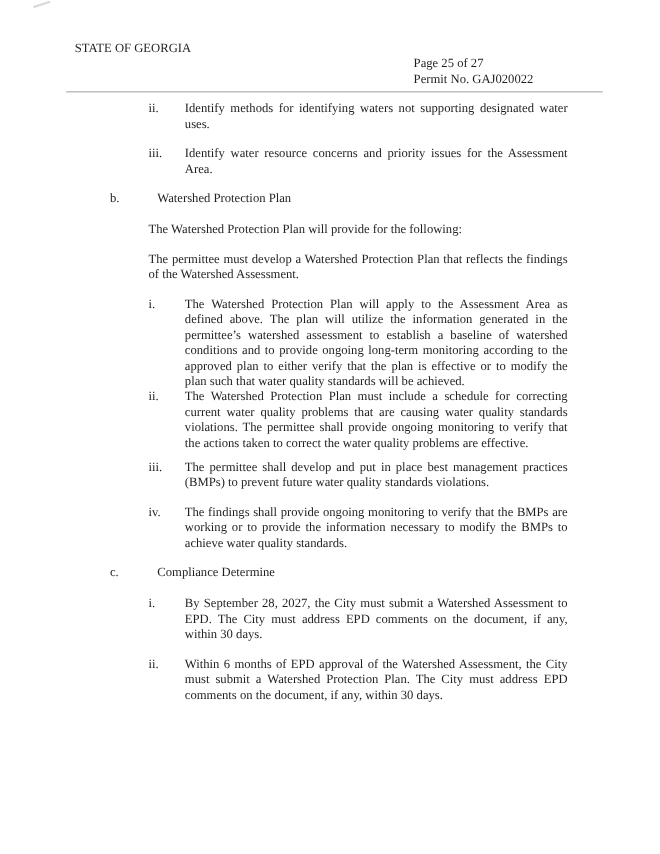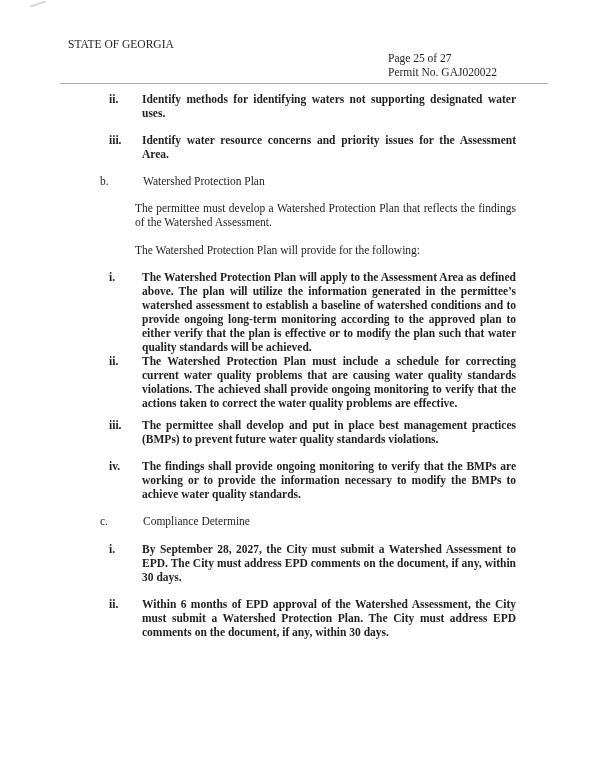--- a/index.html
+++ b/index.html
@@ -20,42 +20,42 @@
   .scan-mark {
     position: absolute;
     top: 3px; left: 30px;
     width: 16px; height: 0;
     border-top: 2px solid #c9c9c9;
     transform: rotate(-18deg);
     opacity: .7;
   }
   .header { position: relative; }
   .hrow { position: relative; height: 14px; white-space: nowrap; }
-  .hright { position: absolute; left: 320px; top: 0; }
+  .hright { position: absolute; left: 308px; top: 0; }
   .rule {
     height: 1px;
     background: #a9a9a9;
     margin: 4px 0 0 -8px;
     width: 488px;
   }
   .blk { margin-top: 13px; }
   .blk-first { margin-top: 8px; }
   .tight { margin-top: 0; }
   .half { margin-top: 8px; }
   .mt14 { margin-top: 14px; }
   
   .letter { display: flex; margin-left: 32px; }
   .letter .lmarker { flex: none; width: 43px; }
   
   .para {
     margin-left: 67px;
     text-align: justify;
   }
   
-  .roman { display: flex; margin-left: 41px; font-weight: bold; }
+  .roman { display: flex; margin-left: 67px; }
   .roman .marker { flex: none; width: 33px; }
   .roman .rtext { flex: 1; text-align: justify; }
 </style>
 </head>
 <body>
 
 <div class="page">
   <div class="scan-mark"></div>
 
   <div class="header">
@@ -81,30 +81,30 @@
     <div class="blk roman">
       <span class="marker">iii.</span>
       <span class="rtext">Identify water resource concerns and priority issues for the Assessment Area.</span>
     </div>
 
     <div class="blk letter">
       <span class="lmarker">b.</span>
       <span class="ltitle">Watershed Protection Plan</span>
     </div>
 
+    <div class="blk mt14 para">The Watershed Protection Plan will provide for the following:</div>
     <div class="blk para">The permittee must develop a Watershed Protection Plan that reflects the findings of the Watershed Assessment.</div>
-    <div class="blk mt14 para">The Watershed Protection Plan will provide for the following:</div>
 
     <div class="blk roman">
       <span class="marker">i.</span>
       <span class="rtext">The Watershed Protection Plan will apply to the Assessment Area as defined above.  The plan will utilize the information generated in the permittee’s watershed assessment to establish a baseline of watershed conditions and to provide ongoing long-term monitoring according to the approved plan to either verify that the plan is effective or to modify the plan such that water quality standards will be achieved.</span>
     </div>
     <div class="blk tight roman">
       <span class="marker">ii.</span>
-      <span class="rtext">The Watershed Protection Plan must include a schedule for correcting current water quality problems that are causing water quality standards violations. The achieved shall provide ongoing monitoring to verify that the actions taken to correct the water quality problems are effective.</span>
+      <span class="rtext">The Watershed Protection Plan must include a schedule for correcting current water quality problems that are causing water quality standards violations. The permittee shall provide ongoing monitoring to verify that the actions taken to correct the water quality problems are effective.</span>
     </div>
     <div class="blk half roman">
       <span class="marker">iii.</span>
       <span class="rtext">The permittee shall develop and put in place best management practices (BMPs) to prevent future water quality standards violations.</span>
     </div>
     <div class="blk roman">
       <span class="marker">iv.</span>
       <span class="rtext">The findings shall provide ongoing monitoring to verify that the BMPs are working or to provide the information necessary to modify the BMPs to achieve water quality standards.</span>
     </div>
 

